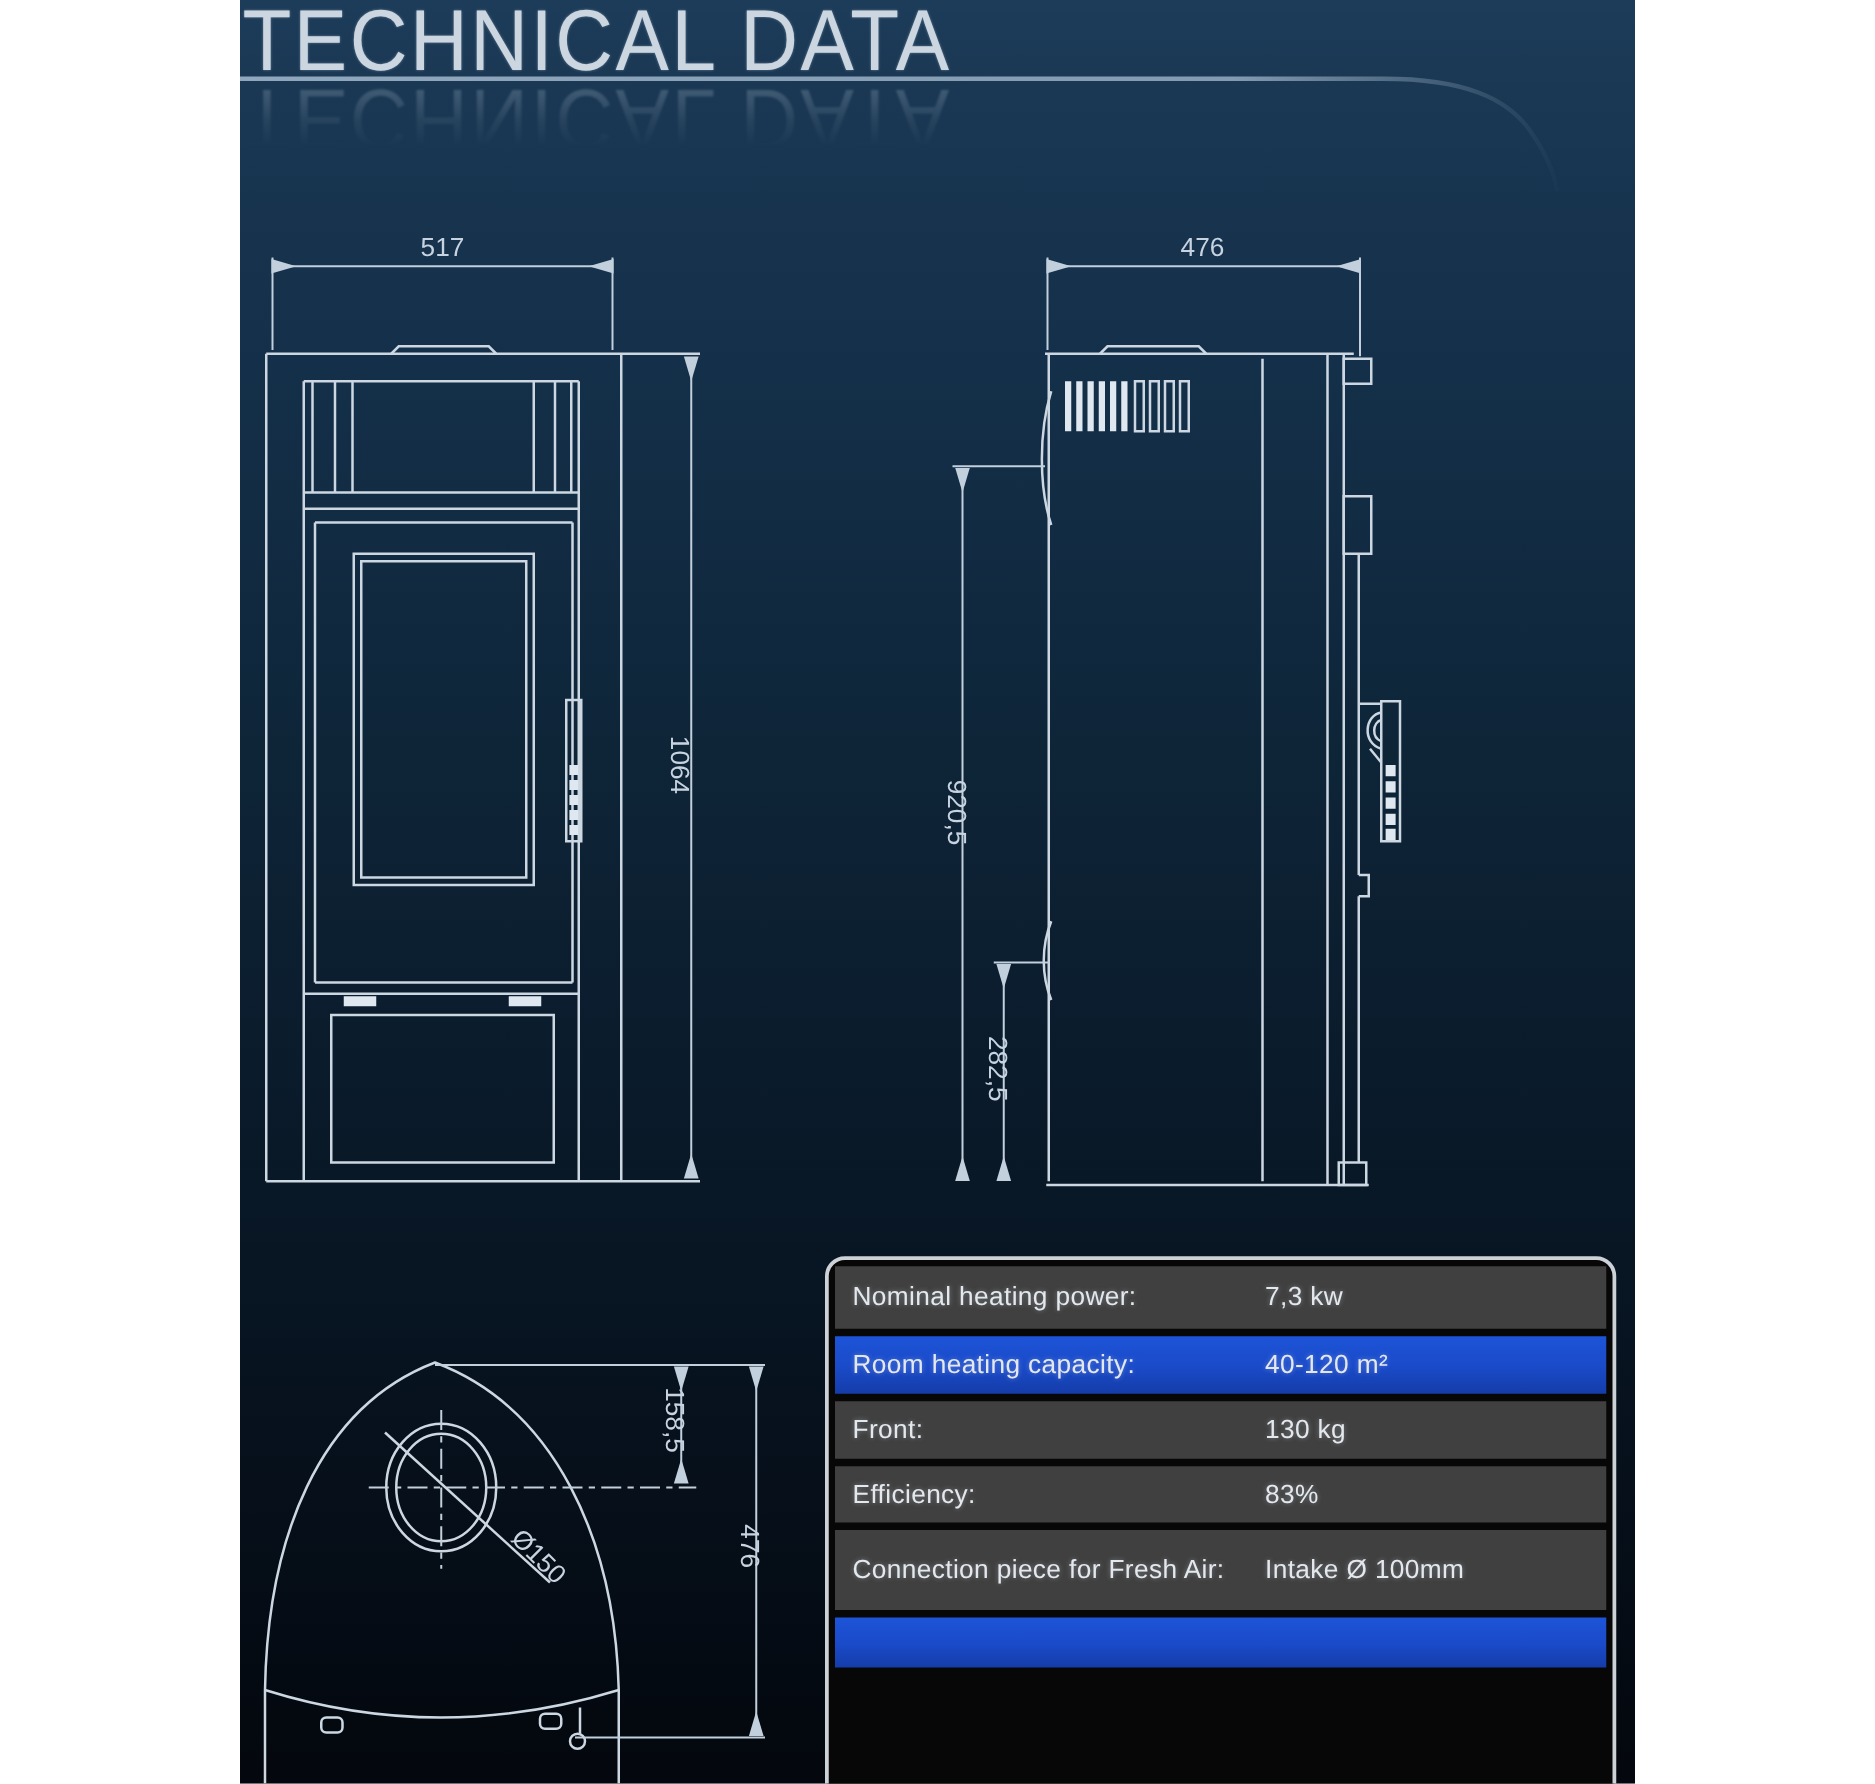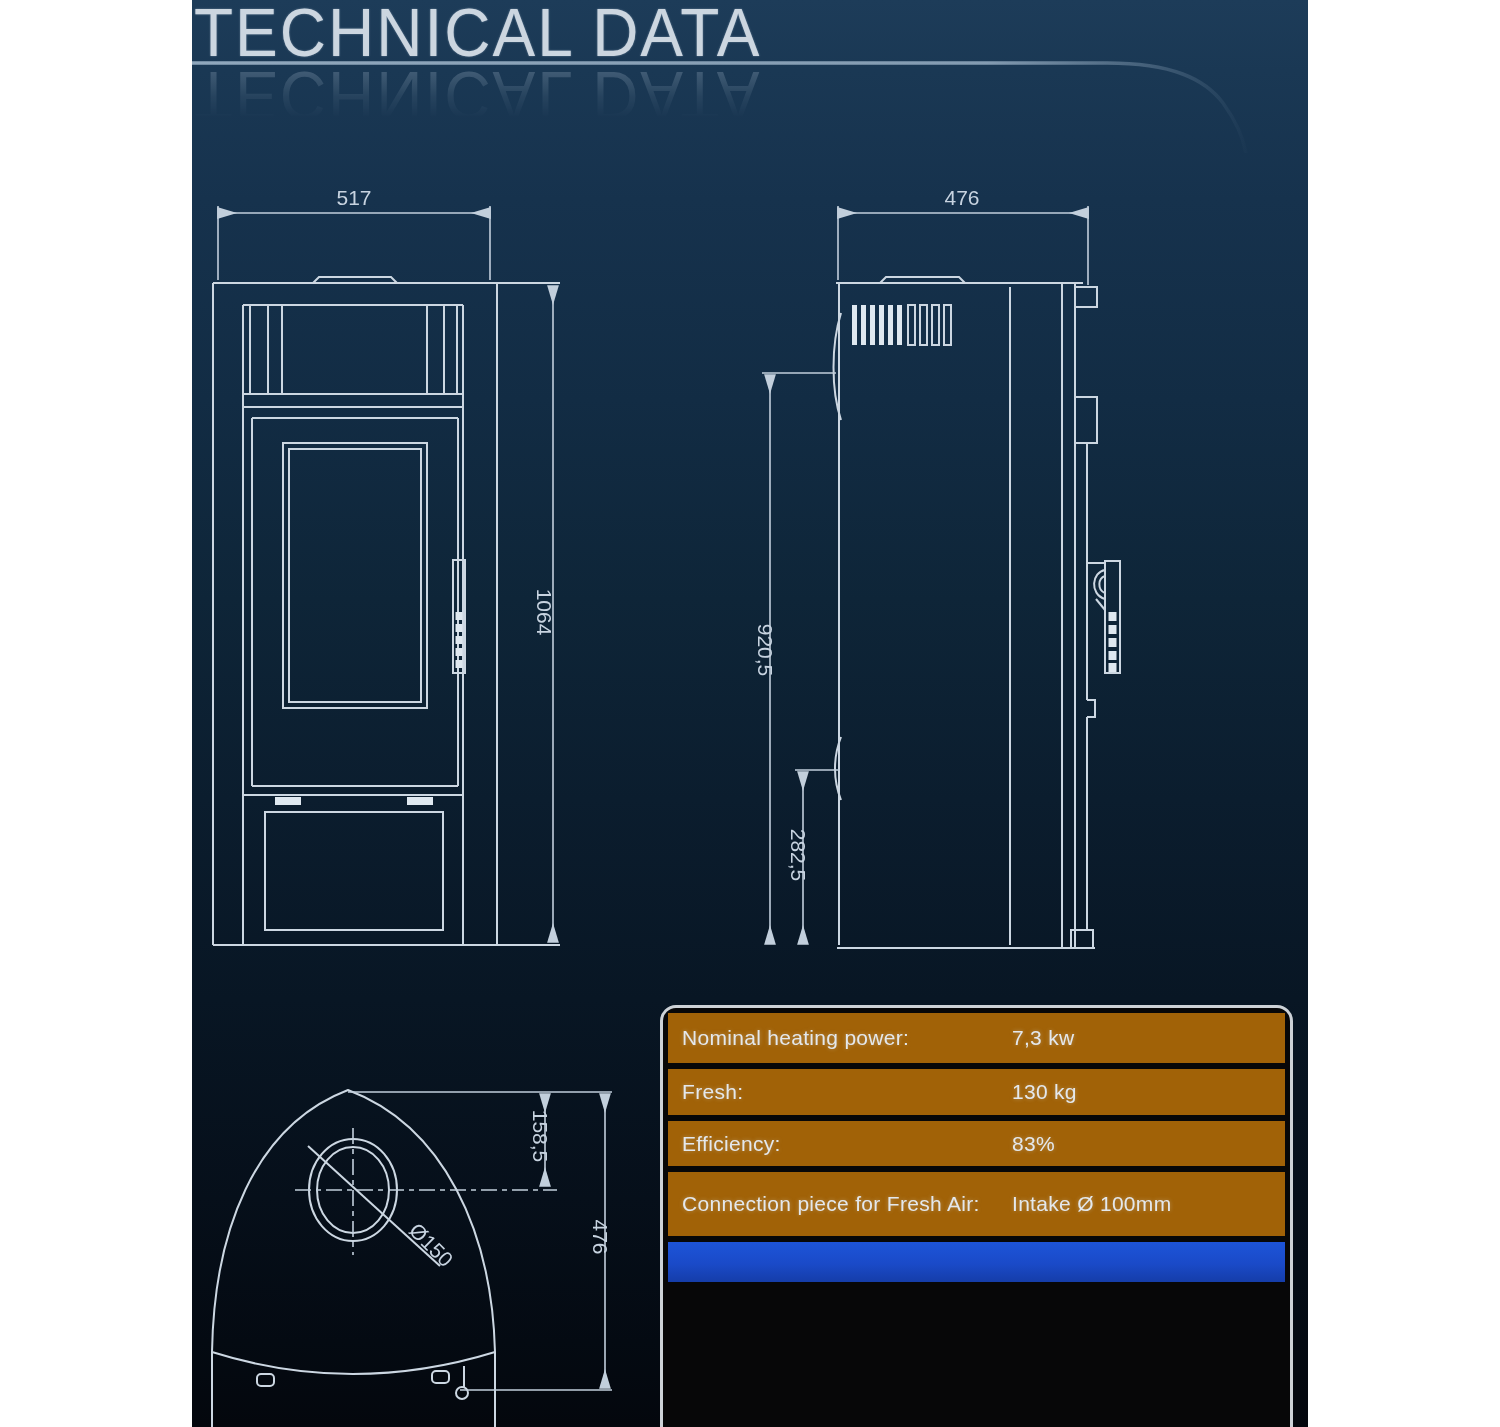--- a/index.html
+++ b/index.html
@@ -17,21 +17,21 @@
     mask-image:linear-gradient(to bottom,rgba(0,0,0,.8) 0%,rgba(0,0,0,.25) 42%,transparent 72%);}
   .title-reflect-box span{display:inline-block;font-size:64px;letter-spacing:2px;color:#aabccd;
     white-space:nowrap;line-height:60px;transform:scale(1,-1.08);filter:blur(.7px);}
   svg{position:absolute;left:0;top:0;pointer-events:none;}
   .dimtxt{fill:#c7d3e0;font-size:21px;font-family:"Liberation Sans",sans-serif;}
   
   .spec-table{position:absolute;left:468px;top:1005px;width:633px;height:452px;box-sizing:border-box;
     background:#070708;border:3px solid #cdd2d7;border-radius:16px;padding:5px;overflow:hidden;}
   .srow{display:flex;align-items:center;margin-bottom:6px;padding-left:14px;box-sizing:border-box;
     color:#e4e8ec;font-size:21px;letter-spacing:.3px;text-shadow:0 0 4px rgba(225,238,255,.35);}
-  .srow.dark{background:#a16207;}
+  .srow.dark{background:#404040;}
   .srow.blue{background:linear-gradient(180deg,#1d54d8 0%,#1a4ac8 55%,#153da9 100%);}
   .r1{height:50px}.r2{height:46px}.r3{height:46px}.r4{height:82px}
   .r5{height:45px}.r6{height:46px}.r7{height:64px}.r8{height:40px;margin-bottom:0}
   .lbl{width:330px;flex:none;}
   .val{flex:1;line-height:26px;}
 </style>
 </head>
 <body>
 
 <div id="page">
@@ -212,22 +212,26 @@
         <text class="dimtxt" stroke="none" text-anchor="middle" x="401" y="1237" transform="rotate(90 401 1237)">476</text>
         <text class="dimtxt" stroke="none" text-anchor="middle" x="234" y="1250" transform="rotate(45 234 1250)">Ø150</text>
       </g>
     </svg>
 
     <div class="spec-table">
       <div class="srow dark r1">
         <div class="lbl">Nominal heating power:</div>
         <div class="val">7,3 kw</div>
       </div>
+      <div class="srow blue r2">
+        <div class="lbl">Room heating capacity:</div>
+        <div class="val">40-120 m²</div>
+      </div>
       <div class="srow dark r3">
-        <div class="lbl">Fresh:</div>
+        <div class="lbl">Front:</div>
         <div class="val">130 kg</div>
       </div>
       <div class="srow dark r5">
         <div class="lbl">Efficiency:</div>
         <div class="val">83%</div>
       </div>
       <div class="srow dark r7">
         <div class="lbl">Connection piece for Fresh Air:</div>
         <div class="val">Intake Ø 100mm</div>
       </div>

